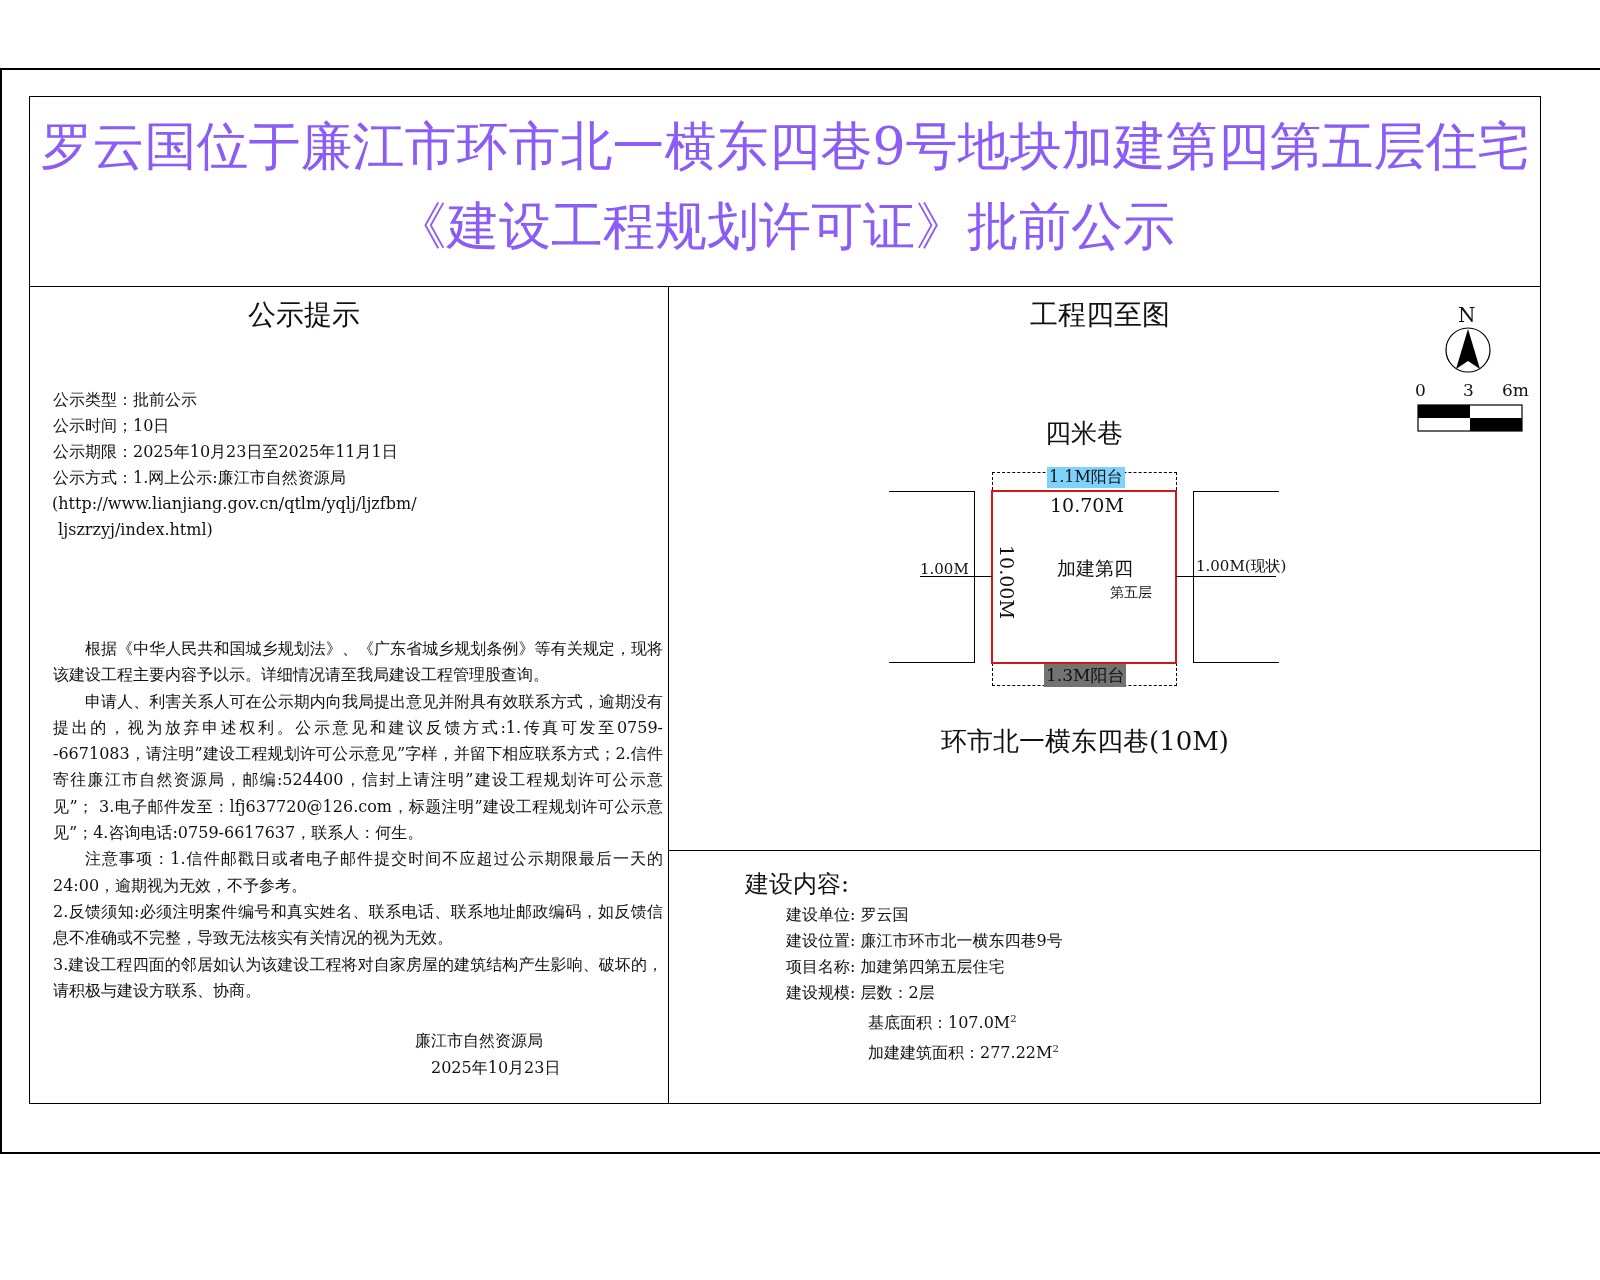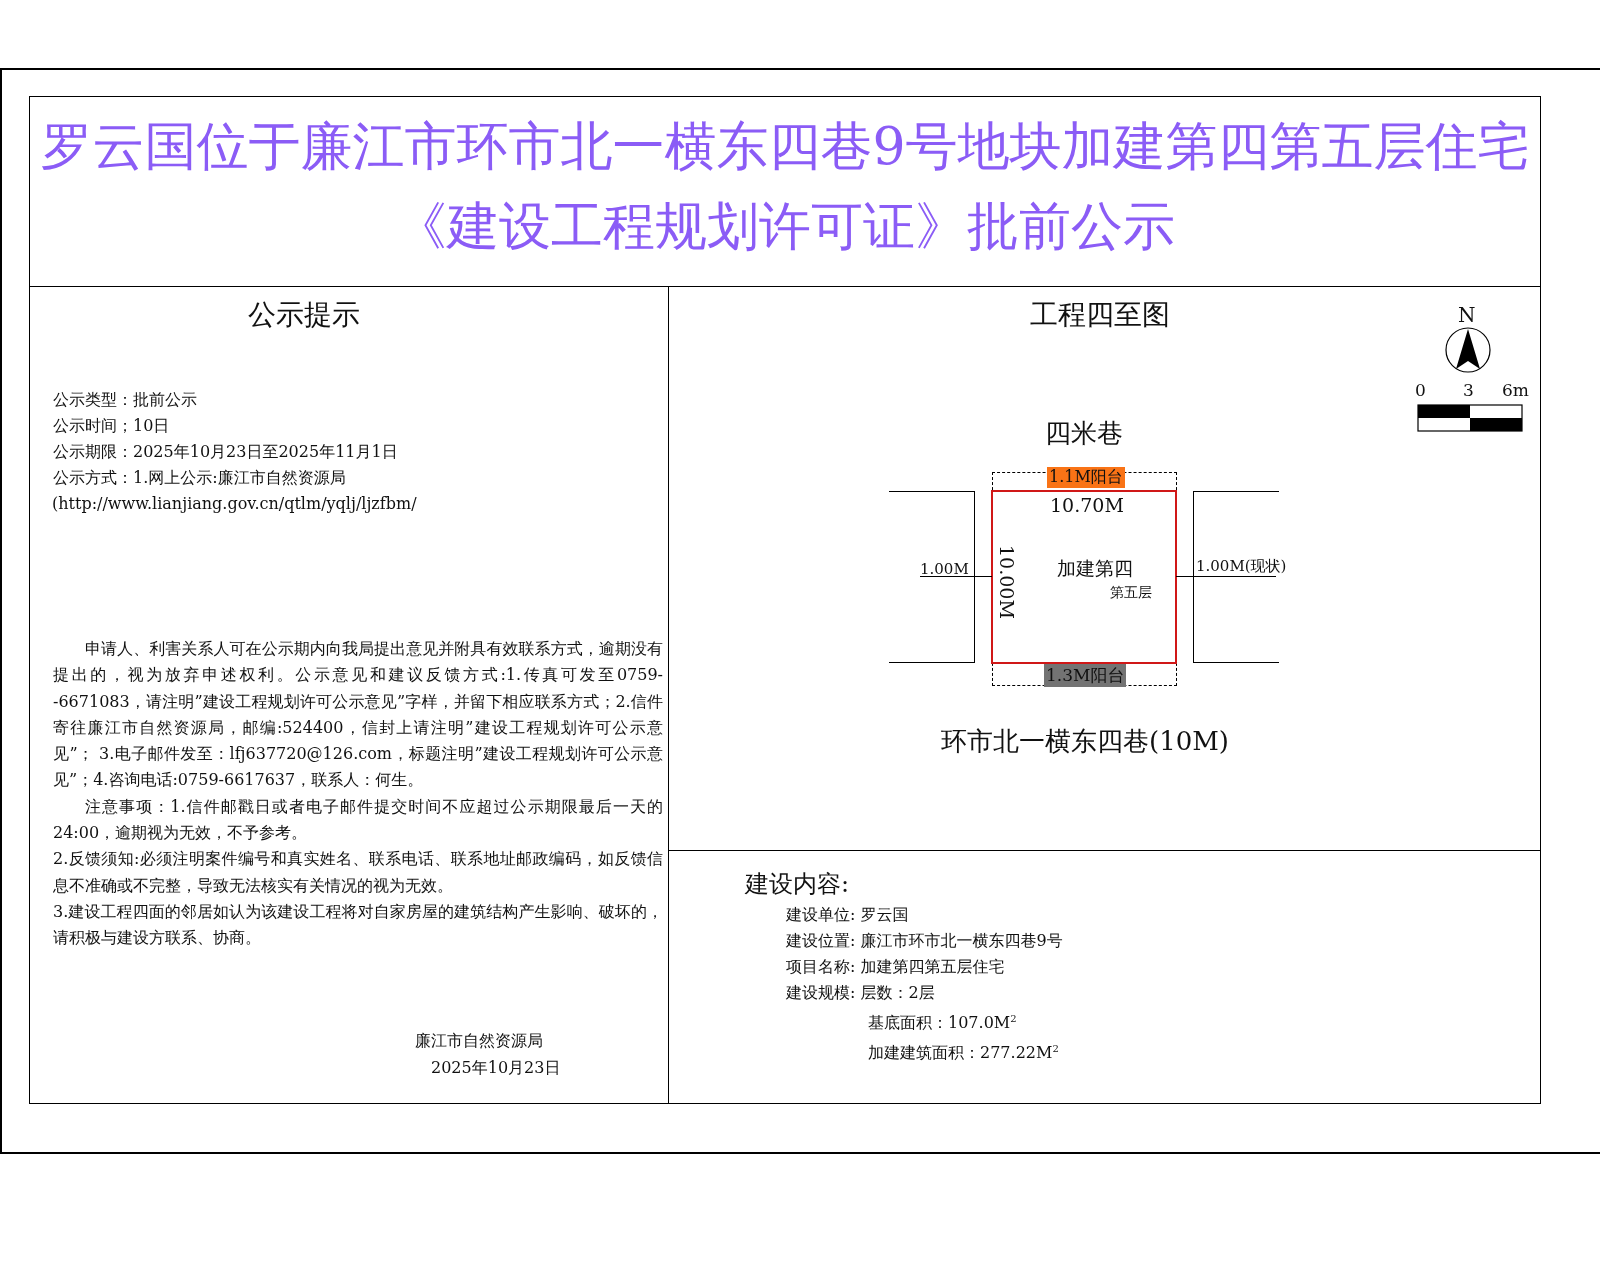--- a/index.html
+++ b/index.html
@@ -33,23 +33,25 @@
 <div class="abs title" style="top:192px;">《建设工程规划许可证》批前公示</div>
 
 <div class="abs sec-title" style="left:248px; top:296px;">公示提示</div>
 
 <div class="abs" style="left:53px; top:363px;margin-top:24px;">
   <div class="txt">公示类型：批前公示</div>
   <div class="txt">公示时间；10日</div>
   <div class="txt">公示期限：2025年10月23日至2025年11月1日</div>
   <div class="txt">公示方式：1.网上公示:廉江市自然资源局</div>
   <div class="txt" style="margin-left:-1px;">(http://www.lianjiang.gov.cn/qtlm/yqlj/ljzfbm/</div>
+  <div class="txt" style="white-space:pre;"> ljszrzyj/index.html)</div>
 </div>
 
 <div class="abs para" style="left:53px; top:636px;">
+  <p class="indent">根据《中华人民共和国城乡规划法》、《广东省城乡规划条例》等有关规定，现将该建设工程主要内容予以示。详细情况请至我局建设工程管理股查询。</p>
   <p class="indent">申请人、利害关系人可在公示期内向我局提出意见并附具有效联系方式，逾期没有提出的，视为放弃申述权利。公示意见和建议反馈方式:1.传真可发至0759--6671083，请注明”建设工程规划许可公示意见”字样，并留下相应联系方式；2.信件寄往廉江市自然资源局，邮编:524400，信封上请注明”建设工程规划许可公示意见”； 3.电子邮件发至：lfj637720@126.com，标题注明”建设工程规划许可公示意见”；4.咨询电话:0759-6617637，联系人：何生。</p>
   <p class="indent">注意事项：1.信件邮戳日或者电子邮件提交时间不应超过公示期限最后一天的24:00，逾期视为无效，不予参考。</p>
   <p>2.反馈须知:必须注明案件编号和真实姓名、联系电话、联系地址邮政编码，如反馈信息不准确或不完整，导致无法核实有关情况的视为无效。</p>
   <p>3.建设工程四面的邻居如认为该建设工程将对自家房屋的建筑结构产生影响、破坏的，请积极与建设方联系、协商。</p>
 </div>
 
 <div class="abs txt" style="left:415px; top:1028px;text-align:center;">廉江市自然资源局</div>
 <div class="abs txt" style="left:431px; top:1055px;">2025年10月23日</div>
 
 <div class="abs sec-title" style="left:1030px; top:296px;">工程四至图</div>
@@ -73,21 +75,21 @@
 <div class="abs" style="left:889px; top:491px; width:86px; height:172px; border-top:1.5px solid #000; border-right:1.5px solid #000; border-bottom:1.5px solid #000; box-sizing:border-box;"></div>
 <div class="abs" style="left:1193px; top:491px; width:86px; height:172px; border-top:1.5px solid #000; border-left:1.5px solid #000; border-bottom:1.5px solid #000; box-sizing:border-box;"></div>
 
 <div class="abs dash" style="left:992px; top:472px; width:185px; height:214px;"></div>
 
 <div class="abs redbox" style="left:991px; top:490px; width:186px; height:174px;"></div>
 
 <div class="abs hline" style="left:920px; top:576px; width:72px; border-top-width:1px;"></div>
 <div class="abs hline" style="left:1176px; top:576px; width:100px; border-top-width:1px;"></div>
 
-<div class="abs diag-txt" style="left:1047px; top:467px; background:#f97316; padding:0 2px;">1.1M阳台</div>
+<div class="abs diag-txt" style="left:1047px; top:467px; background:#7dd3fc; padding:0 2px;">1.1M阳台</div>
 <div class="abs diag-txt" style="left:1050px; top:494px; font-size:19px;">10.70M</div>
 <div class="abs diag-txt" style="left:995px; top:578px; font-size:19px; transform:rotate(90deg); transform-origin:left top; left:1018px; top:545px;">10.00M</div>
 <div class="abs diag-txt" style="left:920px; top:560px; font-size:15px;">1.00M</div>
 <div class="abs diag-txt" style="left:1196px; top:557px; font-size:15px;">1.00M(现状)</div>
 <div class="abs diag-txt" style="left:1057px; top:556px; font-size:19px;">加建第四</div>
 <div class="abs diag-txt" style="left:1110px; top:584px; font-size:14px;">第五层</div>
 <div class="abs diag-txt" style="left:1044px; top:664px; font-size:17px; background:#737373; padding:0 2px;">1.3M阳台</div>
 
 <div class="abs" style="left:941px; top:724px; font-size:26px;">环市北一横东四巷(10M)</div>
 

